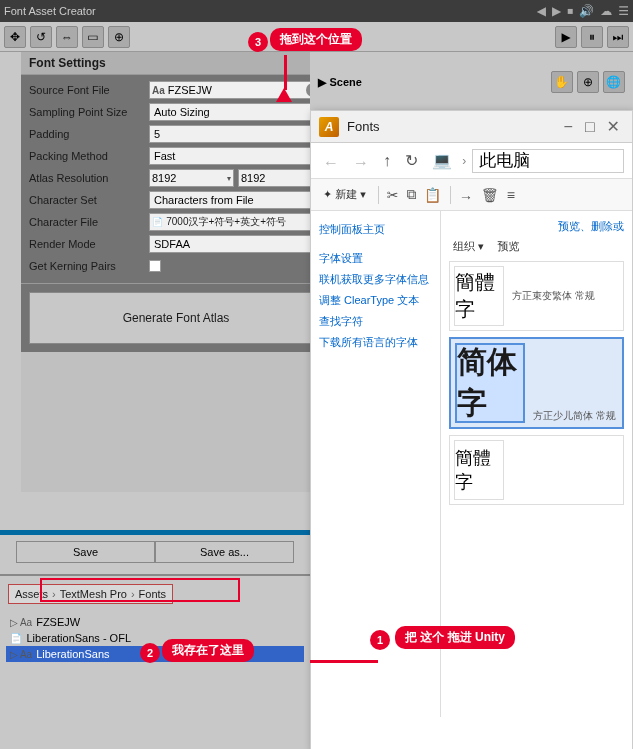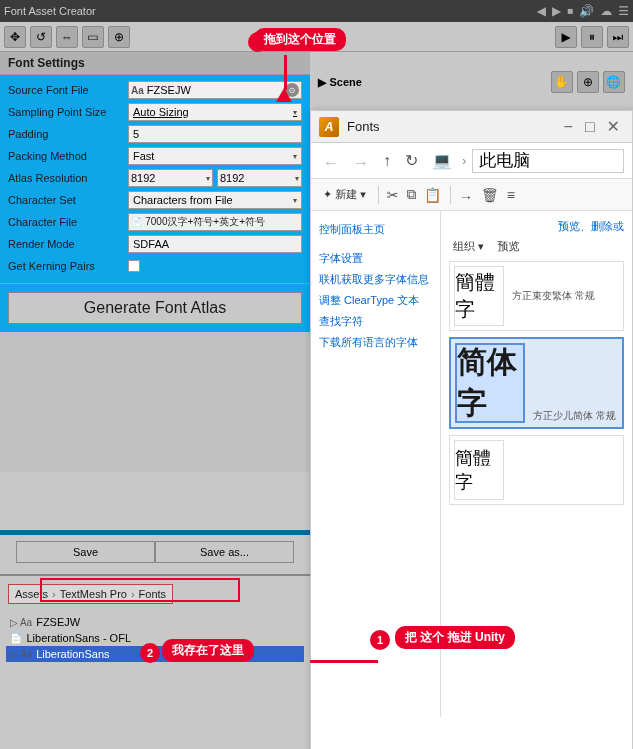--- a/index.html
+++ b/index.html
@@ -136,23 +136,23 @@
     .checkbox {
       width: 12px; height: 12px;
       border: 1px solid #999;
       background: white;
     }
 
     .generate-btn {
       margin: 8px;
       background: #c8c8c8;
       border: 1px solid #888;
-      padding: 6px;
+      padding: 18px;
       text-align: center;
-      font-size: 16px;
+      font-size: 12px;
       cursor: pointer;
       color: #1a1a1a;
     }
 
     .divider-line {
       height: 1px;
       background: #999;
       margin: 2px 0;
     }
 
@@ -550,40 +550,40 @@
   <span style="font-size:11px; font-weight:bold;">▶ Scene</span>
   <div style="flex:1; display:flex; justify-content:flex-end; gap:4px;">
     <div class="tb-icon">✋</div>
     <div class="tb-icon">⊕</div>
     <div class="tb-icon">🌐</div>
   </div>
 </div>
 
 <div class="unity-main-area">
 
-  <div style="width:310px; background:#0ea5e9;">
+  <div style="width:310px; background:#737373;margin-left:21px;">
 
     <div class="font-settings-header">
       <span>Font Settings</span>
     </div>
 
     <div class="settings-section">
 
       <div class="setting-row">
         <span class="setting-label">Source Font File</span>
         <div class="input-with-icon" style="flex:1;">
           <span class="aa-icon">Aa</span>
           <span style="font-size:11px; flex:1;">FZSEJW</span>
           <div class="circle-btn">⊙</div>
         </div>
       </div>
 
       <div class="setting-row">
         <span class="setting-label">Sampling Point Size</span>
-        <div class="dropdown-field" style="flex:1;text-decoration:underline;">
+        <div class="dropdown-field" style="flex:1;">
           <span>Auto Sizing</span>
           <span class="dropdown-arrow">▾</span>
         </div>
       </div>
 
       <div class="setting-row">
         <span class="setting-label">Padding</span>
         <input class="input-field" style="flex: 1 1 0%;" value="5">
       </div>
 
@@ -786,18 +786,18 @@
 <div class="annotation-bubble" style="left:140px; top:643px;">
   <span>2</span>
 </div>
 <div class="annotation-text" style="left:162px; top:639px;">
   <span>我存在了这里</span>
 </div>
 
 <div class="annotation-bubble" style="left:248px; top:32px; z-index:300;">
   <span>3</span>
 </div>
-<div class="annotation-text" style="left:254px; top:28px; z-index:300;text-align:center;">
+<div class="annotation-text" style="left:270px; top:28px; z-index:300;text-align:center;">
   <span>拖到这个位置</span>
 </div>
 
 <div class="red-line-v" style="left:284px; top:55px; height:35px; z-index:300;"></div>
 <div class="arrow-down" style="left:276px; top:88px; z-index:300;"></div>
 
 </body></html>

